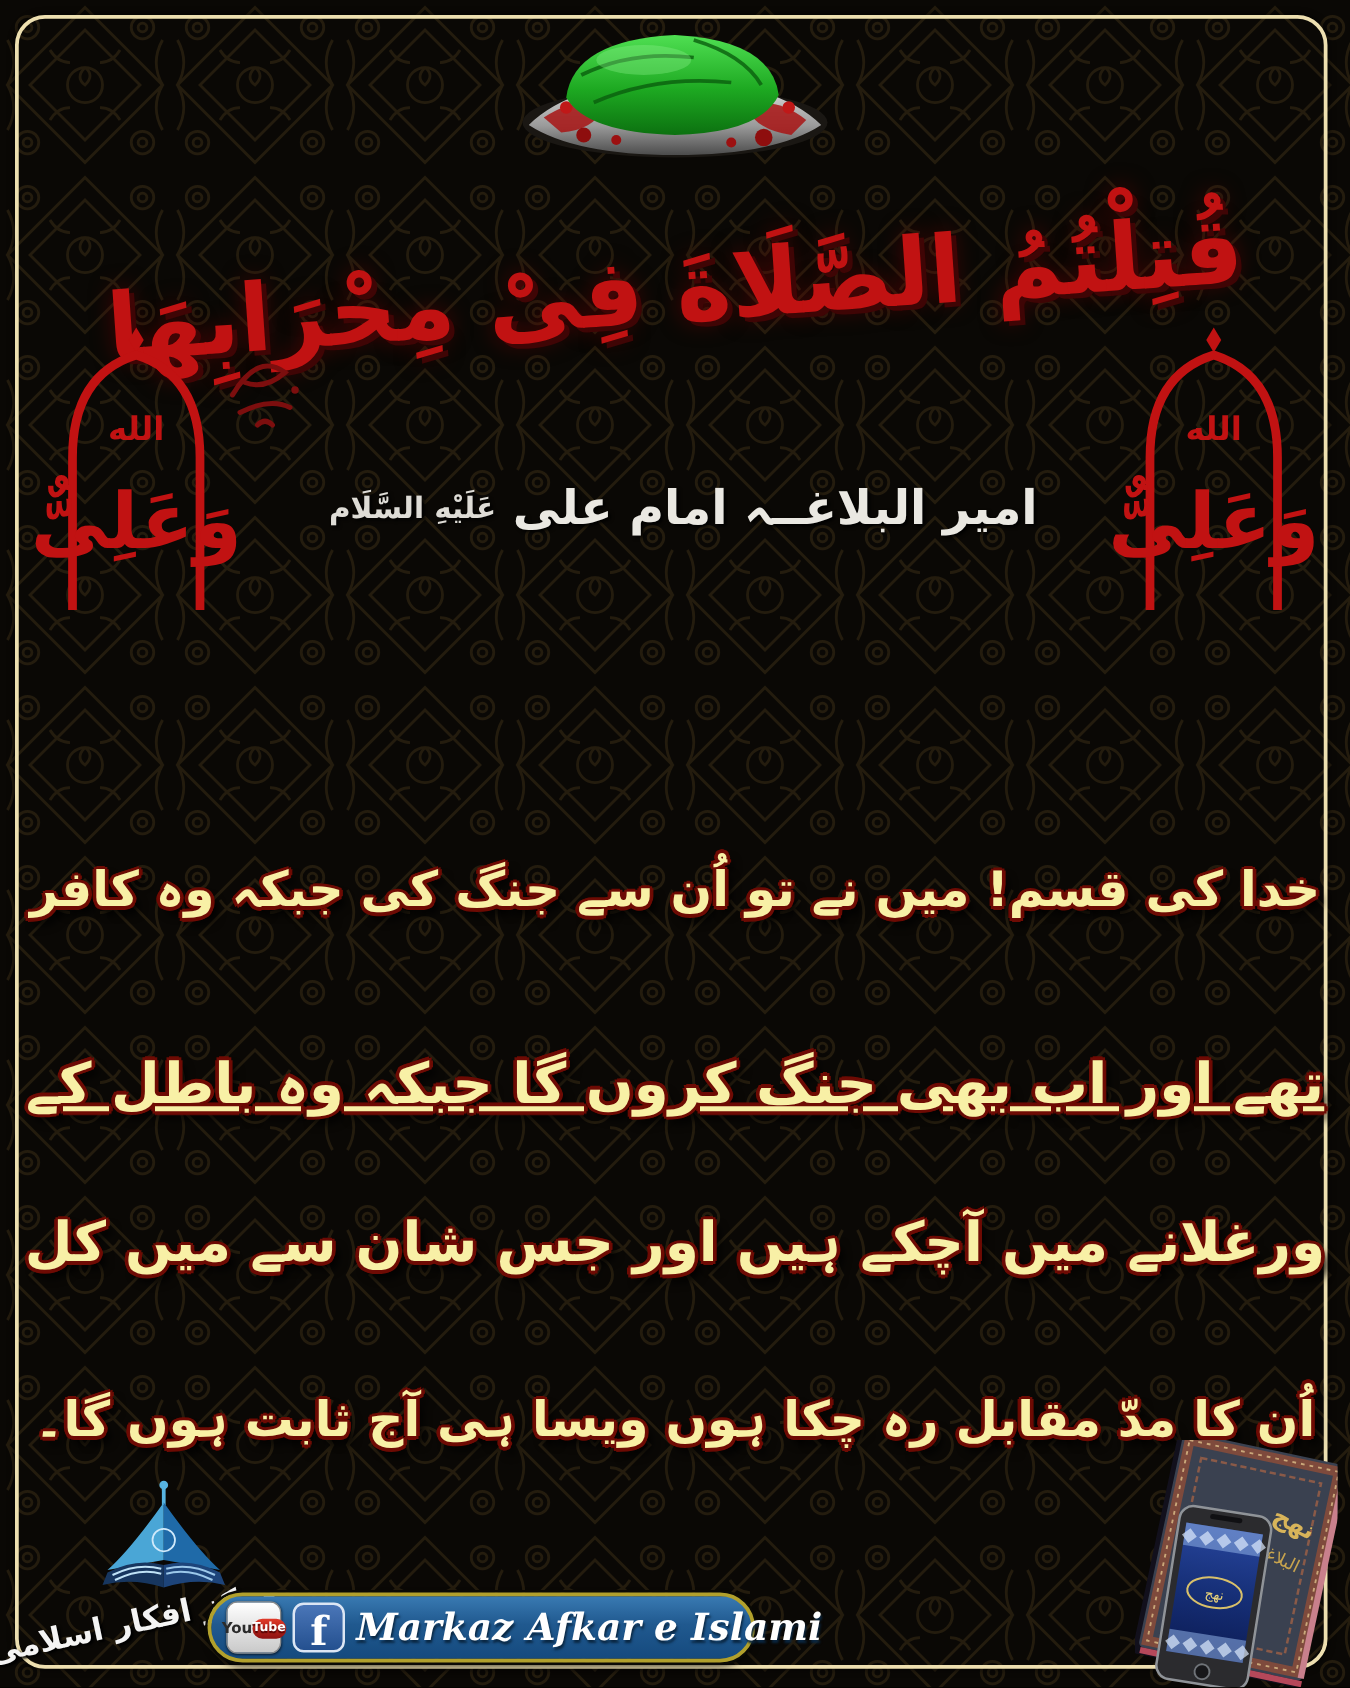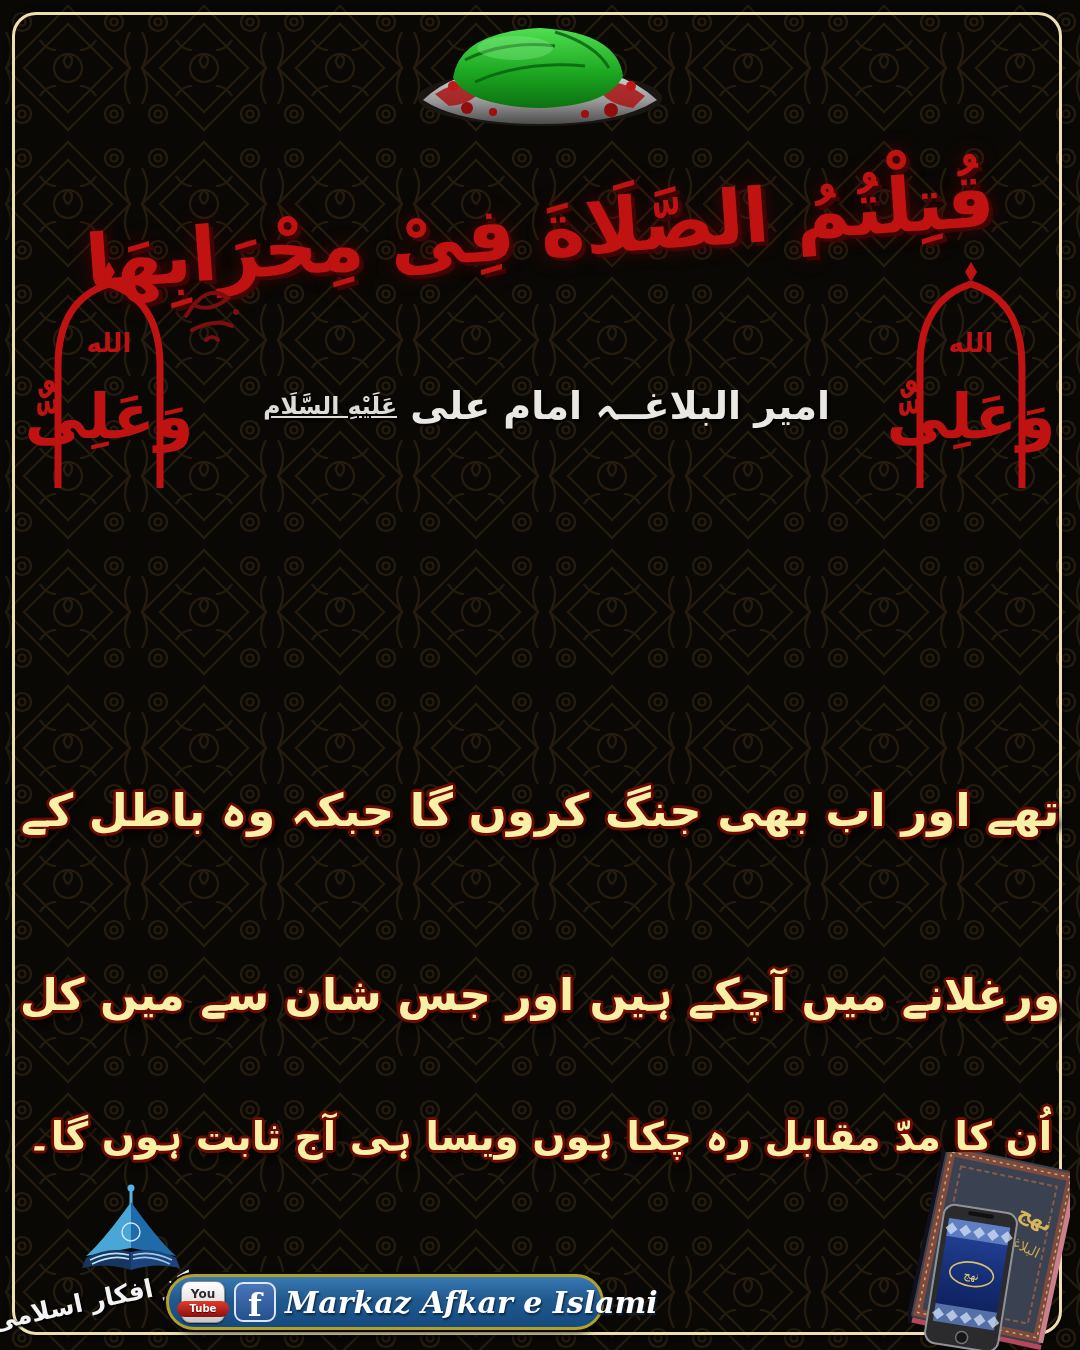--- a/index.html
+++ b/index.html
@@ -37,41 +37,41 @@
   .medallion{top:260px;width:162px;height:232px;}
   .medallion.left{left:28px;}
   .medallion.right{left:890px;}
 
   
   .attribution{
     left:135px;top:362px;width:810px;height:88px;
     color:#eae8e2;font-size:38px;font-weight:700;
     text-shadow:2px 2px 3px #000;
   }
-  .attribution .salam{font-size:.62em;opacity:.95;text-decoration:underline;}
+  .attribution .salam{font-size:.62em;opacity:.95;}
 
   
   .question{
     left:38px;top:488px;width:1004px;height:118px;
     color:#c31212;font-size:56px;font-weight:700;
     text-shadow:2px 2px 2px #2a0202;
   }
 
   
   .body-line{
     left:18px;width:1044px;height:140px;
     color:#f8f0a6;font-size:60px;font-weight:700;
     text-shadow:
       -2px -2px 0 #6e0b04, 2px -2px 0 #6e0b04,
       -2px  2px 0 #6e0b04, 2px  2px 0 #6e0b04,
       -3px  0   0 #6e0b04, 3px  0   0 #6e0b04,
        0   -3px 0 #6e0b04, 0    3px 0 #6e0b04,
        5px  6px 7px rgba(0,0,0,.9);
   }
-  .body-1{top:642px;} .body-2{top:740px;} .body-3{top:924px;text-align:right;} .body-4{top:1066px;}
+  .body-1{top:642px;} .body-2{top:796px;text-decoration:underline;} .body-3{top:924px;text-align:right;} .body-4{top:1066px;}
 
   
   .logo{left:34px;top:1182px;width:195px;height:160px;z-index:3;}
   .logo-caption{
     position:absolute;left:4px;top:96px;width:185px;
     color:#f4f4f4;font-size:25px;font-weight:700;text-align:center;
     transform:rotate(-12deg);
     text-shadow:2px 2px 2px #000;white-space:nowrap;
   }
 
@@ -91,21 +91,21 @@
     font-size:30px;text-shadow:1px 2px 2px #0a2742;
   }
   .ref-label{color:#fff;font-size:30px;font-weight:700;text-shadow:1px 2px 2px #0a2742;}
   .ref-underline{position:absolute;left:118px;bottom:10px;width:66px;height:3px;background:#cf2a1d;border-radius:2px;}
 
   
   .yt-icon{
     width:42px;height:40px;border-radius:9px;flex:none;
     background:linear-gradient(#ffffff,#c9c9c9);
     border:1px solid #8a8a8a;box-shadow:0 1px 2px rgba(0,0,0,.6);
-    display:flex;flex-direction:column;align-items:center;justify-content:center;
+    display:flex;align-items:center;justify-content:center;
   }
   .yt-top{font-size:12px;font-weight:700;color:#2b2b2b;line-height:12px;}
   .yt-red{
     margin-top:1px;width:52px;height:16px;border-radius:8px;
     background:linear-gradient(#e13b2a,#8c0f0f);
     color:#fff;font-size:10px;font-weight:700;line-height:16px;text-align:center;
     text-shadow:0 1px 1px #4d0000;
   }
   .fb-icon{
     width:42px;height:40px;border-radius:9px;flex:none;
@@ -212,20 +212,21 @@
       <text x="81" y="178" font-size="62" fill="#c11212" text-anchor="middle" font-weight="bold">وَعَلِیٌّ</text>
     </svg>
   </div>
 
   <div class="abs centered nowrap rtl attribution fit">
     <span>امیر البلاغــہ امام علی</span>&nbsp;
     <span class="salam">عَلَیْهِ السَّلَام</span>&nbsp;
   </div>
 
 
+  <div class="abs centered nowrap rtl body-line body-1 fit" style="font-size: 39px;">خدا کی قسم! میں نے تو اُن سے جنگ کی جبکہ وہ کافر</div>
   <div class="abs centered nowrap rtl body-line body-2 fit" style="font-size: 45px;">تھے اور اب بھی جنگ کروں گا جبکہ وہ باطل کے</div>
   <div class="abs centered nowrap rtl body-line body-3 fit" style="font-size: 44px;">ورغلانے میں آچکے ہیں اور جس شان سے میں کل</div>
   <div class="abs centered nowrap rtl body-line body-4 fit" style="font-size: 39px;">اُن کا مدّ مقابل رہ چکا ہوں ویسا ہی آج ثابت ہوں گا۔</div>
 
   <div class="abs logo">
     <svg width="195" height="100" viewBox="0 0 195 100">
       <line x1="97" y1="6" x2="97" y2="22" stroke="#57b4e2" stroke-width="3"></line>
       <circle cx="97" cy="6" r="3.5" fill="#57b4e2"></circle>
       <path d="M97 20 Q70 58 52 74 L97 66 Z" fill="#4aa6d6"></path>
       <path d="M97 20 Q124 58 142 74 L97 66 Z" fill="#1f6aa8"></path>

